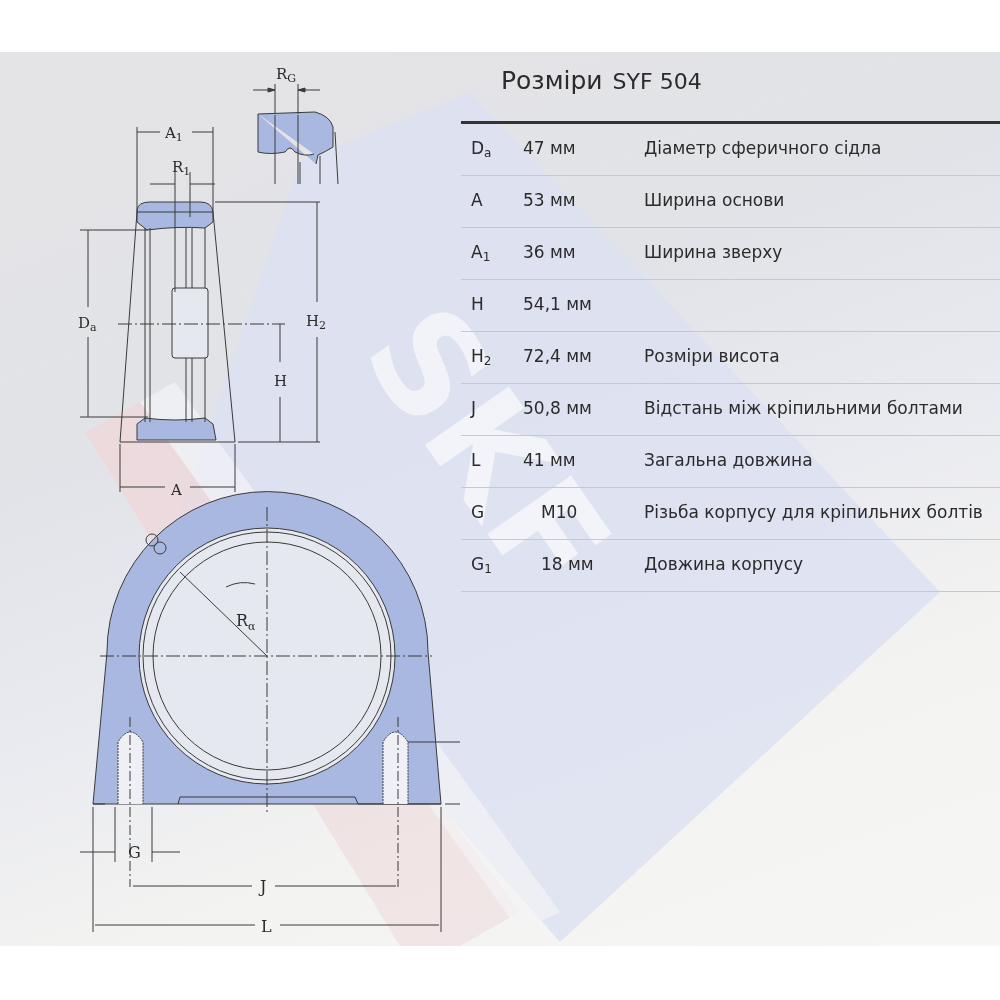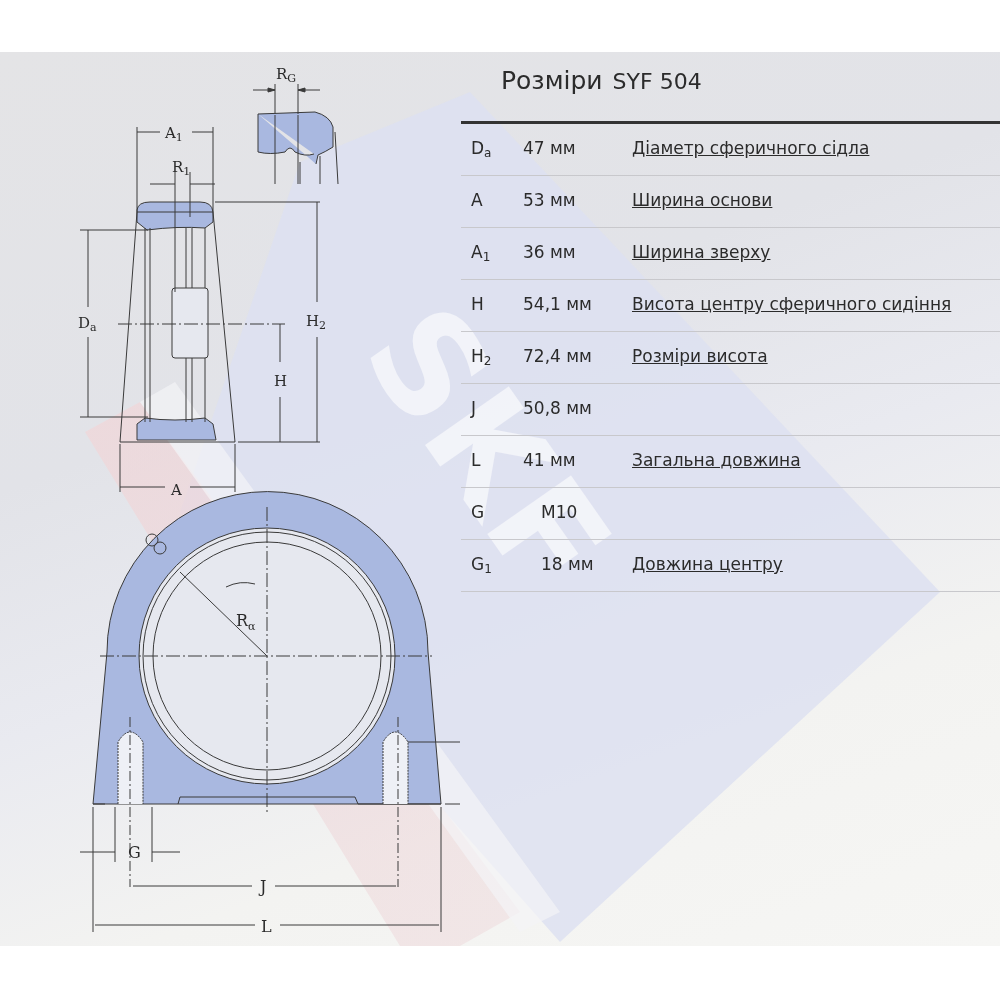--- a/index.html
+++ b/index.html
@@ -10,21 +10,21 @@
   .drawing { position:absolute; left:0; top:0; }
   .title { position:absolute; left:461px; top:14px; font-size:25px; color:#2b2b2b; white-space:nowrap;margin-left:40px; }
   .title .model { font-size:22px; margin-left:10px; }
   .table { position:absolute; left:461px; top:69px; width:539px; border-top:3px solid #333; }
   .row { position:relative; height:51px; border-bottom:1px solid #c8c8cc; }
   .row span { position:absolute; top:14px; font-size:17px; color:#2b2b2b; white-space:nowrap; }
   .sym { left:10px; }
   .sym sub { font-size:12px; vertical-align:-3px; }
   .val { left:62px; }
   .val.shift { left:80px; }
-  .desc { left:171px;text-decoration:underline; }
+  .desc { left:183px; }
   .lbl { font-family:"DejaVu Serif", serif; fill:#2a2a2a; }
 </style>
 </head>
 <body>
 
 <div class="panel">
 
   <svg class="bg-svg" width="1000" height="894">
     <defs>
       <linearGradient id="redband" x1="0" y1="0" x2="1" y2="1">
@@ -166,39 +166,40 @@
         <span class="desc">Ширина основи</span>
       </div>
     <div class="row">
         <span class="sym"><span style="position:static">A</span><sub>1</sub></span>
         <span class="val">36 мм</span>
         <span class="desc">Ширина зверху</span>
       </div>
     <div class="row">
         <span class="sym"><span style="position:static">H</span><sub></sub></span>
         <span class="val">54,1 мм</span>
-        <span class="desc">Висота центру сферичного сидіння</span>
       </div>
     <div class="row">
         <span class="sym"><span style="position:static">H</span><sub>2</sub></span>
         <span class="val">72,4 мм</span>
         <span class="desc">Розміри висота</span>
       </div>
     <div class="row">
         <span class="sym"><span style="position:static">J</span><sub></sub></span>
         <span class="val">50,8 мм</span>
+        <span class="desc">Відстань між кріпильними болтами</span>
       </div>
     <div class="row">
         <span class="sym"><span style="position:static">L</span><sub></sub></span>
         <span class="val">41 мм</span>
         <span class="desc">Загальна довжина</span>
       </div>
     <div class="row">
         <span class="sym"><span style="position:static">G</span><sub></sub></span>
         <span class="val shift">M10</span>
+        <span class="desc">Різьба корпусу для кріпильних болтів</span>
       </div>
     <div class="row">
         <span class="sym"><span style="position:static">G</span><sub>1</sub></span>
         <span class="val shift">18 мм</span>
-        <span class="desc">Довжина центру</span>
+        <span class="desc">Довжина корпусу</span>
       </div>
   </div>
 </div>
 
 </body></html>

